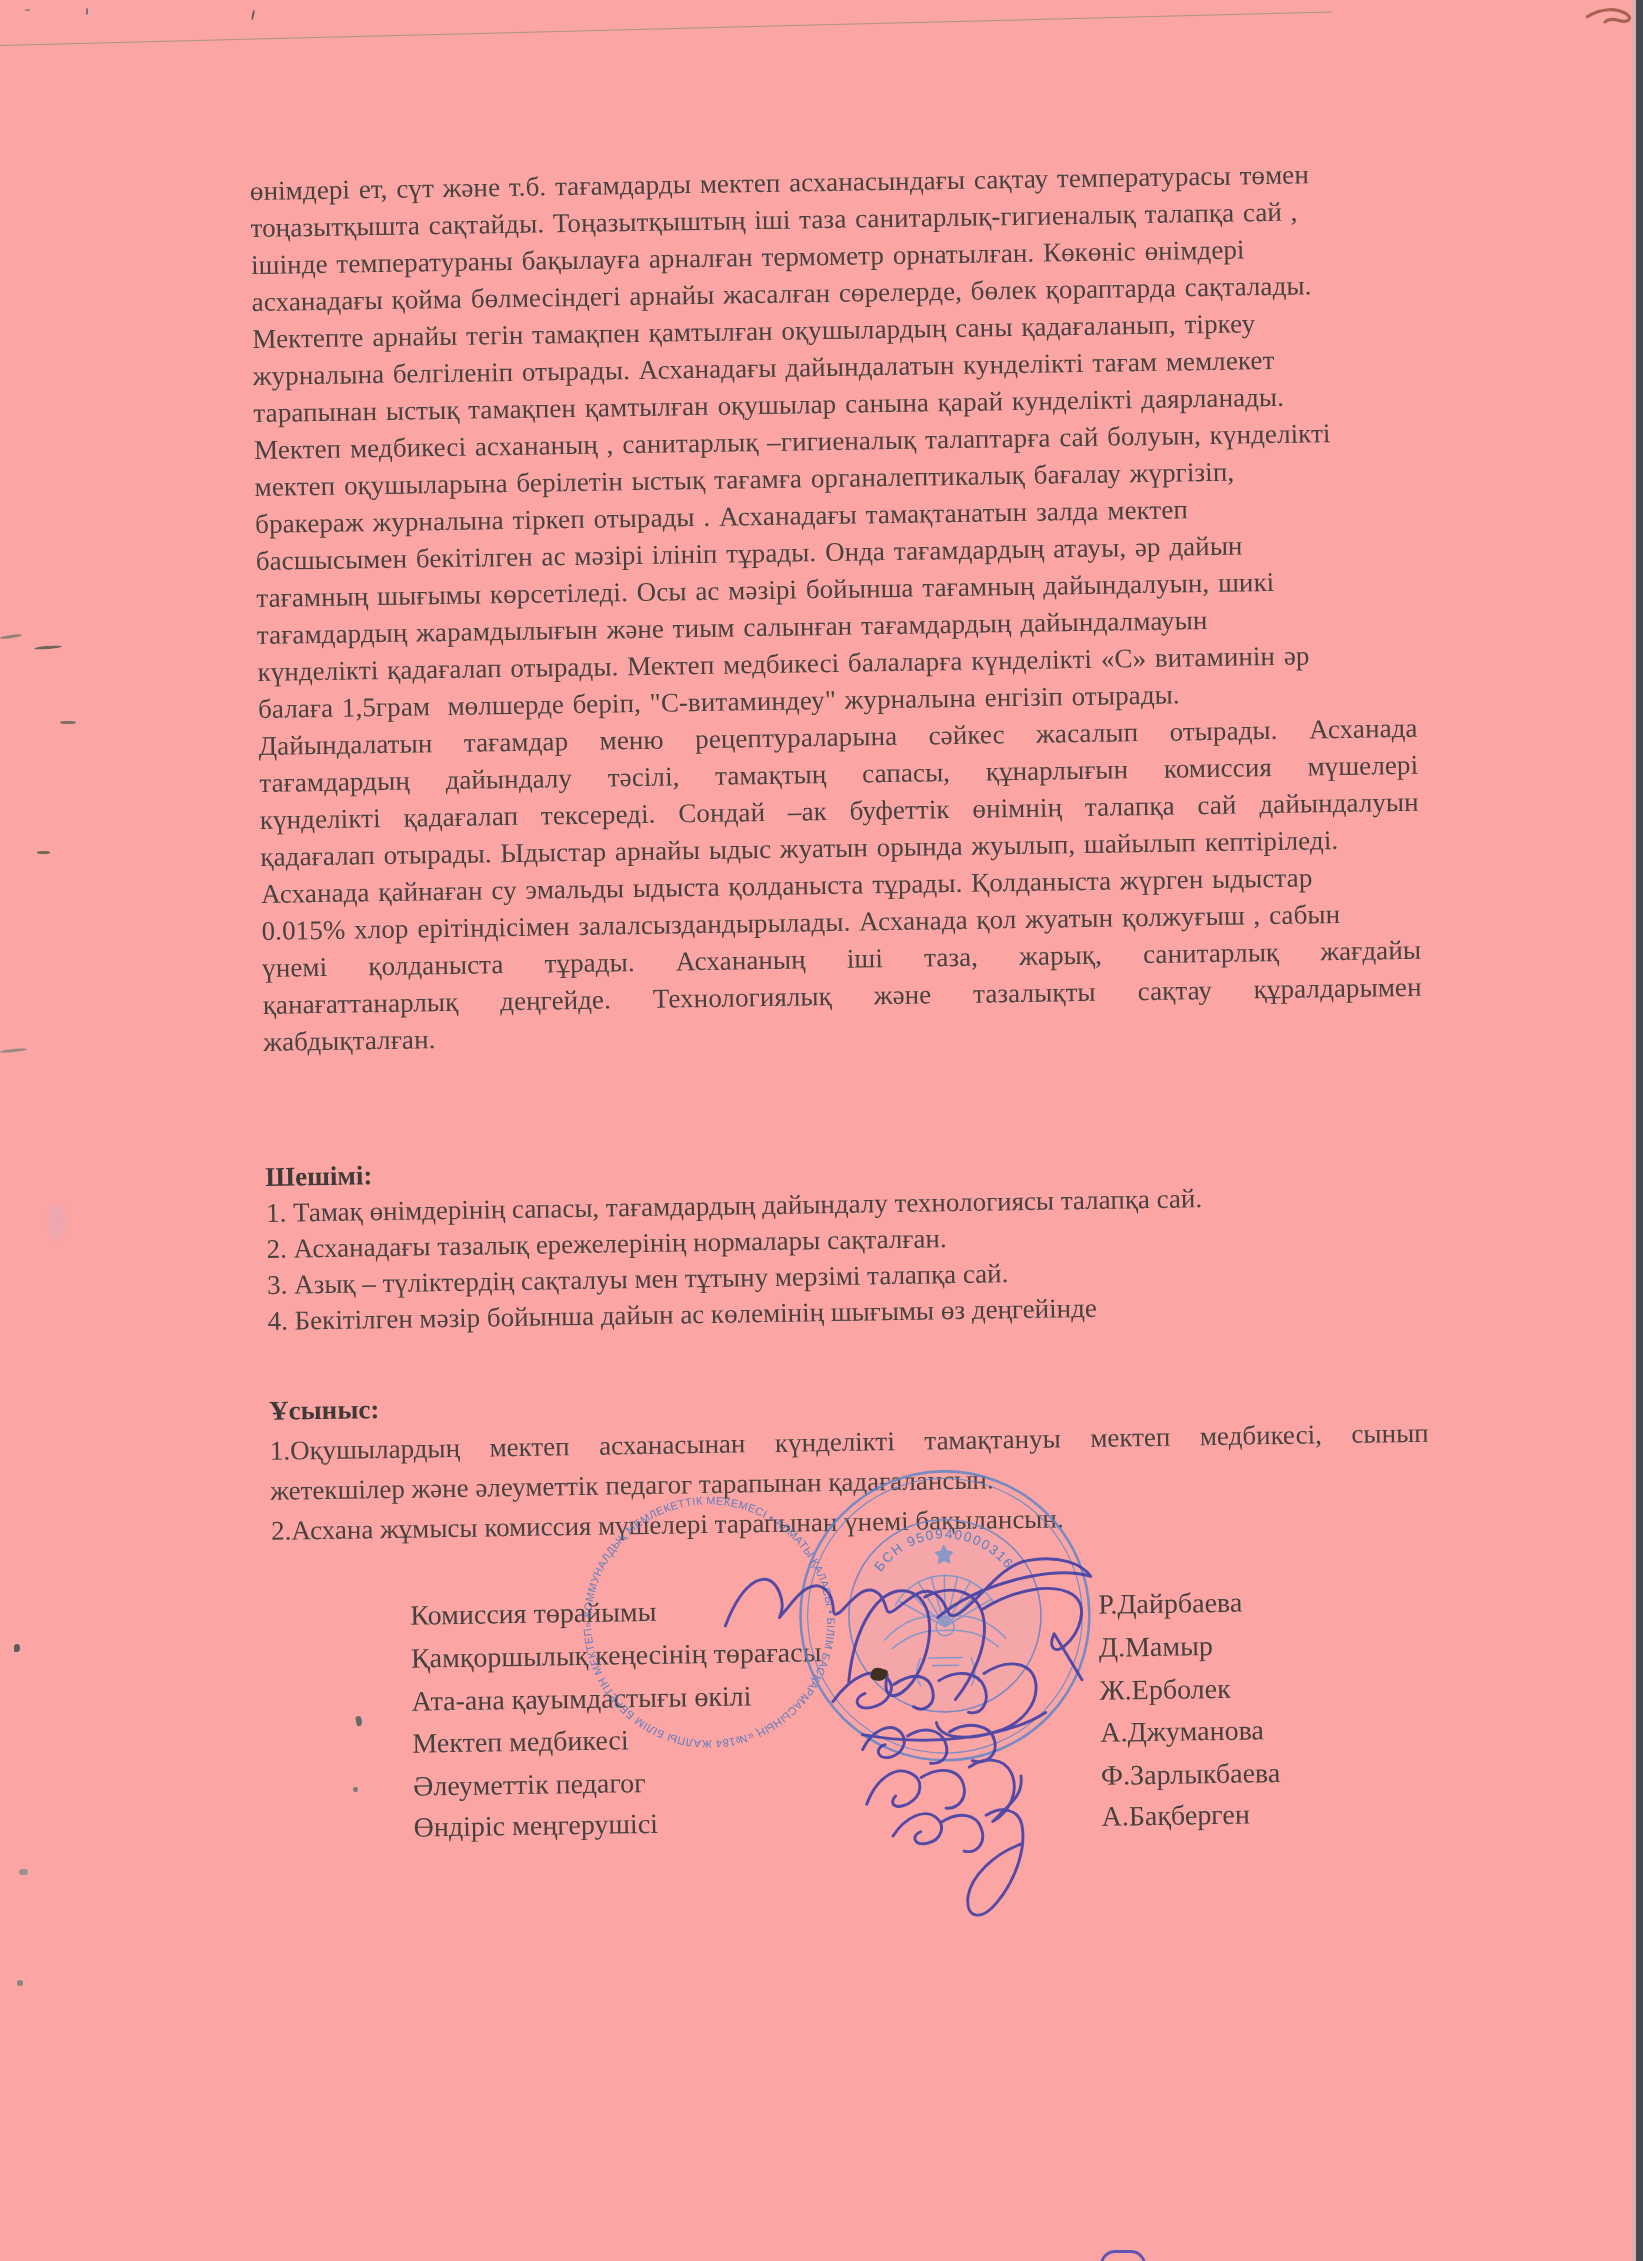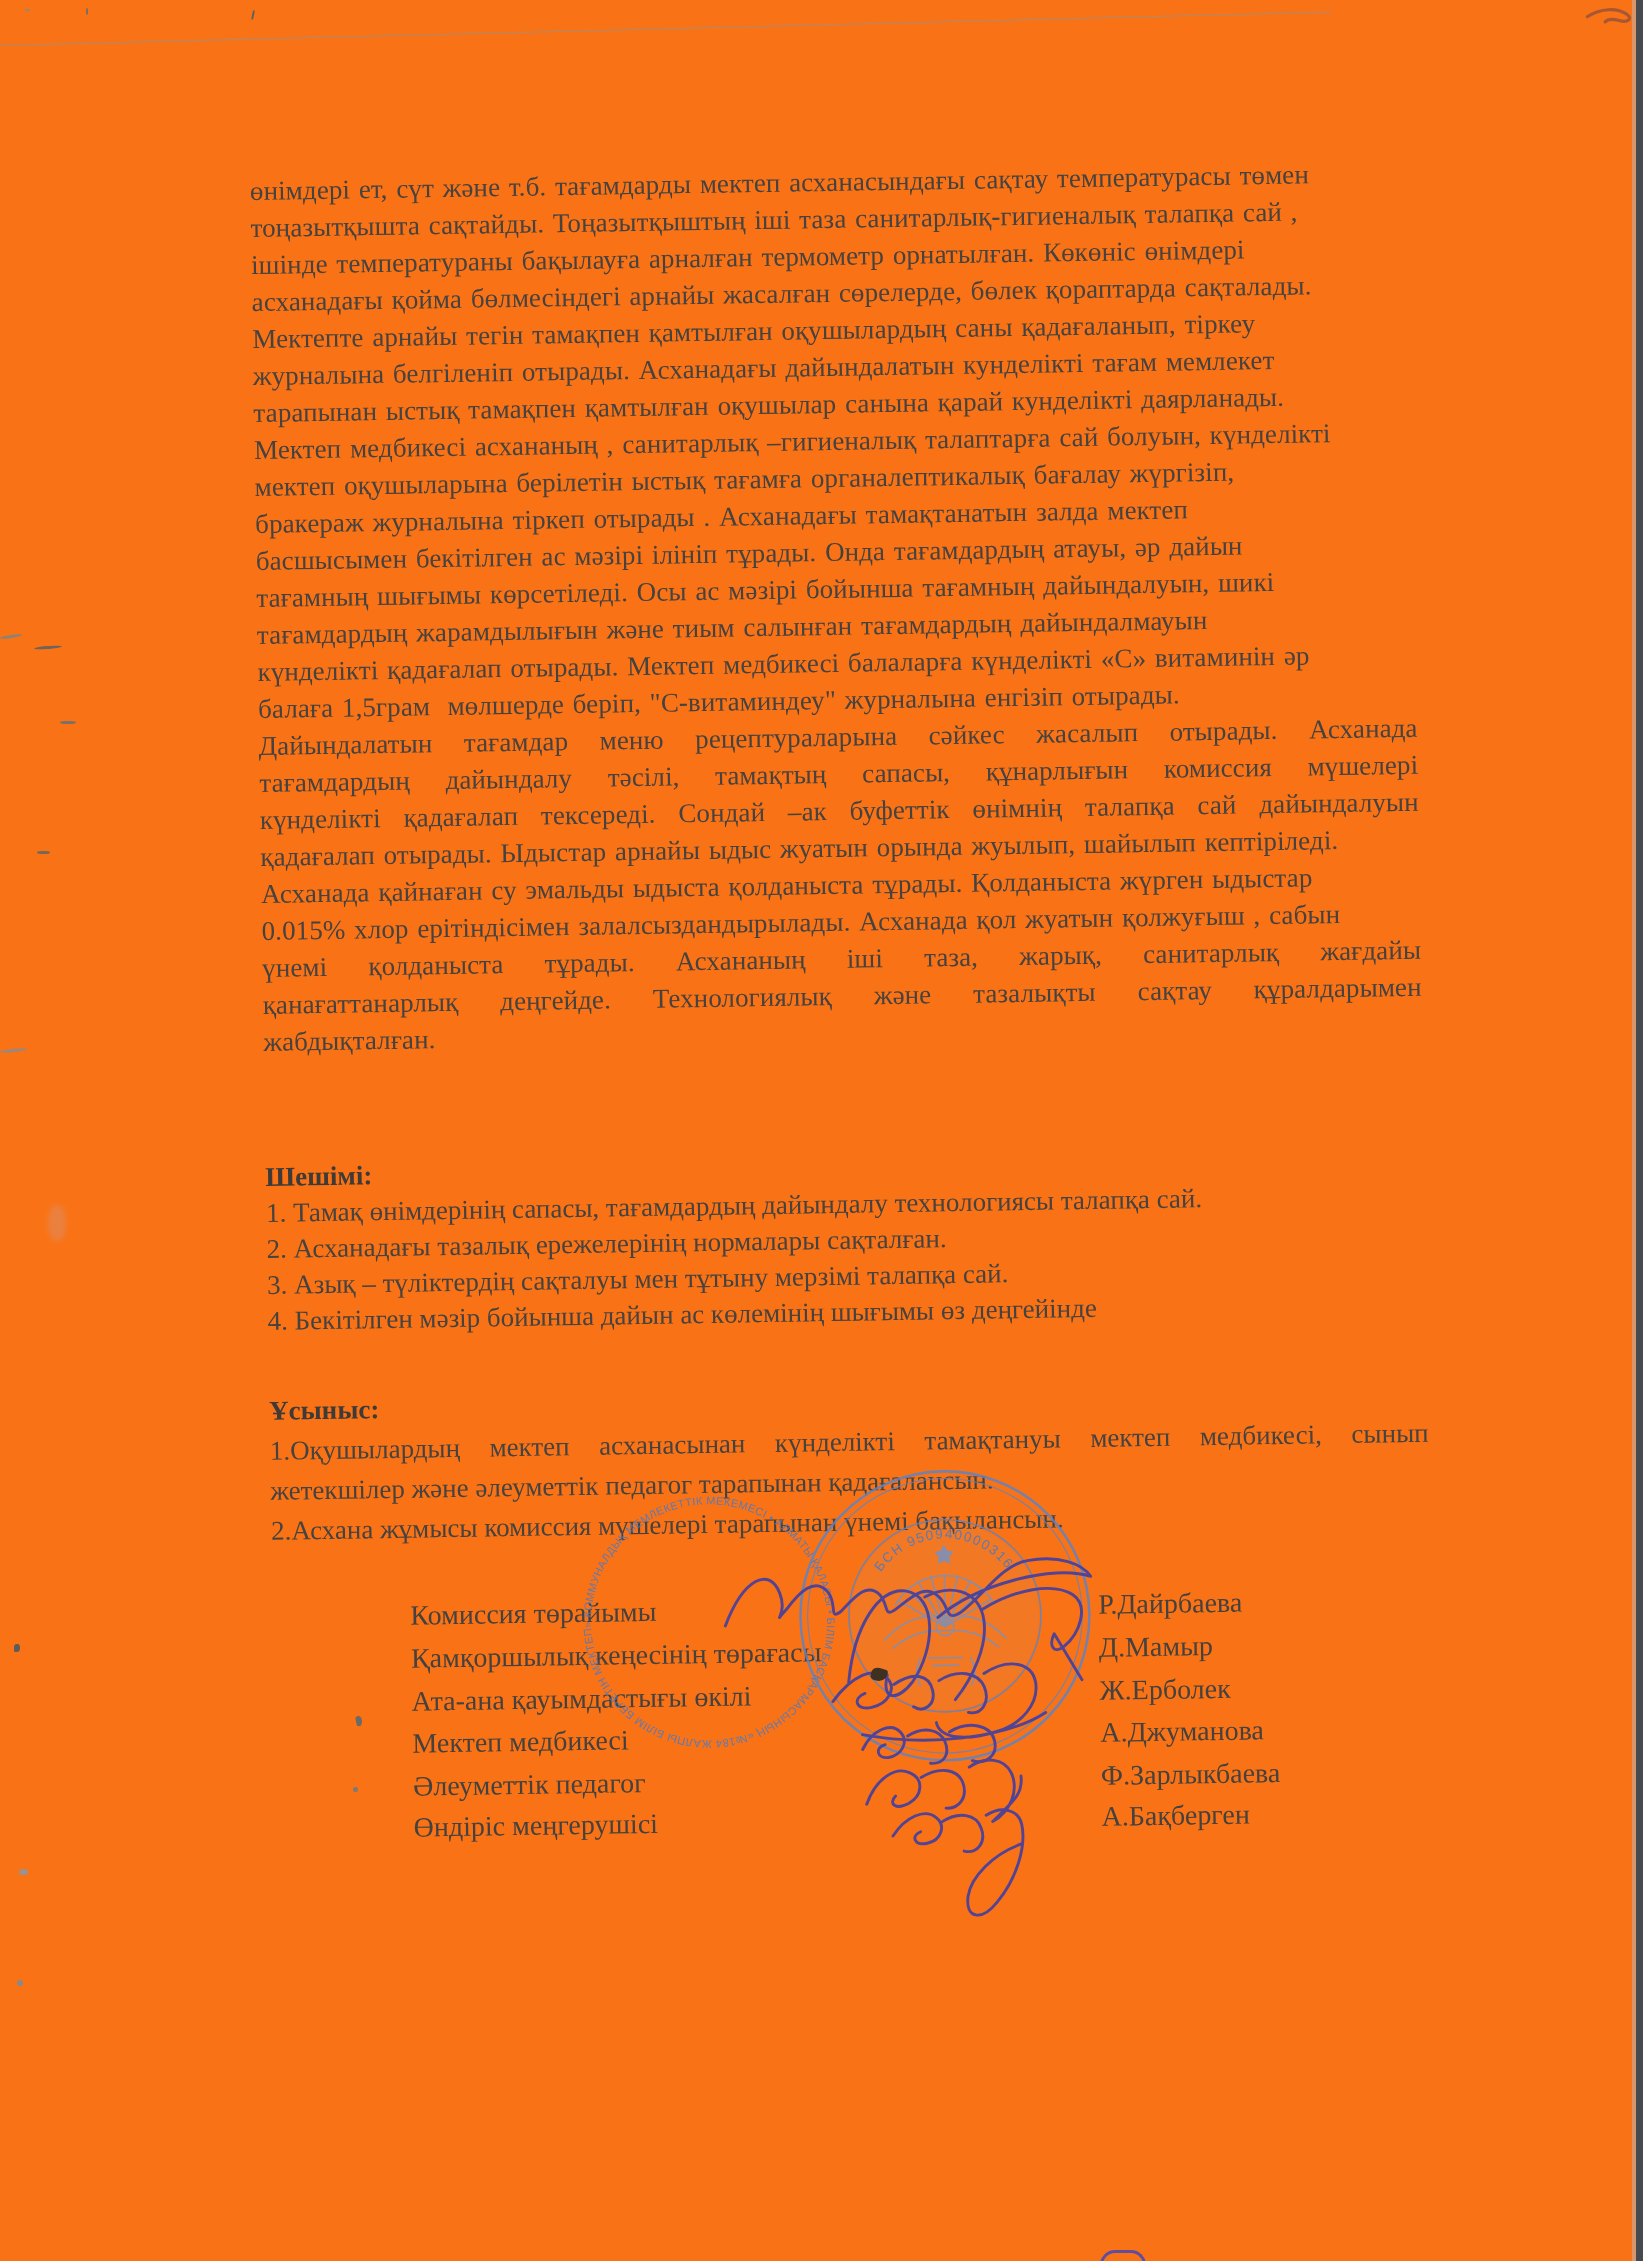--- a/index.html
+++ b/index.html
@@ -2,21 +2,21 @@
 <html style="font-size:10.3px"><head>
 <meta charset="utf-8">
 <style>
   html,body { margin:0; padding:0; }
   body {
     width:1644px; height:2261px;
     background:#ffffff;
     font-family:"Liberation Serif","DejaVu Serif",serif;
     overflow:hidden; position:relative;
   }
-  .page { position:absolute; inset:0; background:#f97316;padding-left:42px; }
+  .page { position:absolute; inset:0; background:#fca5a5;padding-left:42px; }
 
   
   .rot {
     position:absolute; inset:0;
     transform:rotate(-0.9deg);
     transform-origin:251px 193px;
   }
 
   .body-text {
     position:absolute; left:250px; top:173px; width:1159px;

